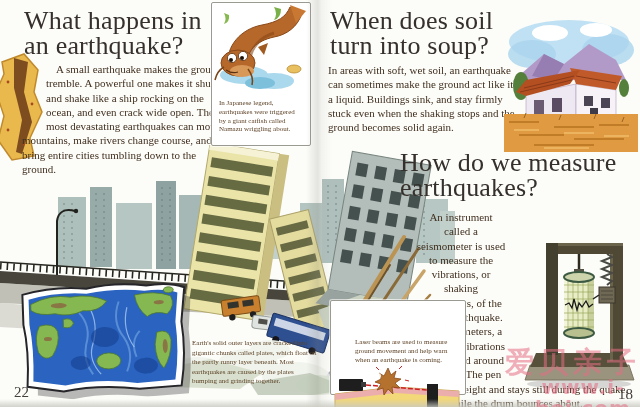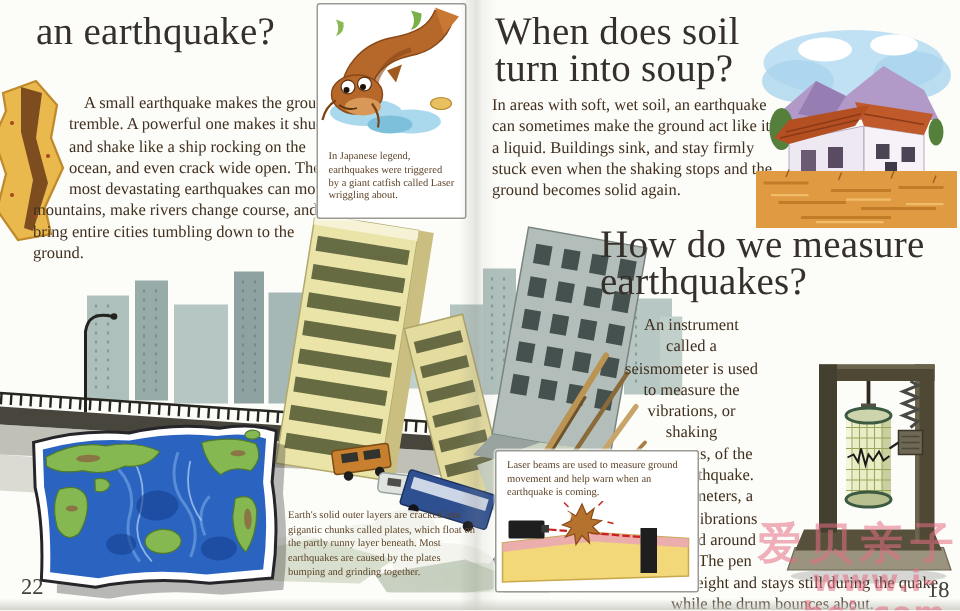--- a/index.html
+++ b/index.html
@@ -204,20 +204,21 @@
     </g>
     <g fill="#dde4d6" opacity="0.9">
       <ellipse cx="230" cy="232" rx="24" ry="10"></ellipse>
         <ellipse cx="318" cy="240" rx="22" ry="10"></ellipse>
     </g>
     <polygon points="150,226 210,214 262,228 240,244 170,242" fill="#d7decc" opacity="0.9"></polygon>
     <polygon points="250,238 310,228 352,244 300,252 258,250" fill="#c2ccba" opacity="0.9"></polygon>
   </svg>
 
   <div class="abs title" style="left:24px;top:8px;width:220px;">
+    <div>What happens in</div>
     <div>an earthquake?</div>
   </div>
 
   <svg class="abs" style="left:-6px;top:52px;" width="50" height="112" viewBox="0 0 50 112">
     <polygon points="8,10 30,2 44,18 40,40 48,60 36,86 40,104 18,108 4,88 10,64 2,40 10,22" fill="#eab94e" stroke="#c08a2c" stroke-width="1.5"></polygon>
     <polygon points="20,6 34,10 30,40 38,70 28,102 22,100 28,68 20,36" fill="#6a3a18" opacity="0.85"></polygon>
     <circle cx="14" cy="30" r="1.4" fill="#a84a20"></circle>
       <circle cx="38" cy="52" r="1.4" fill="#a84a20"></circle>
     <circle cx="14" cy="78" r="1.4" fill="#a84a20"></circle>
       <circle cx="30" cy="92" r="1.2" fill="#a84a20"></circle>
@@ -243,21 +244,21 @@
       <ellipse cx="30" cy="68" rx="12" ry="6" fill="#d89858"></ellipse>
       <circle cx="20" cy="55" r="4.6" fill="#ffffff" stroke="#5a3010" stroke-width="0.8"></circle>
       <circle cx="31" cy="53" r="4.6" fill="#ffffff" stroke="#5a3010" stroke-width="0.8"></circle>
       <circle cx="19" cy="57" r="2" fill="#1e1208"></circle>
         <circle cx="30" cy="55" r="2" fill="#1e1208"></circle>
       <path d="M12,64 q-7,4 -9,13" fill="none" stroke="#7a4416" stroke-width="1.5"></path>
       <path d="M36,66 q6,8 4,16" fill="none" stroke="#7a4416" stroke-width="1.5"></path>
       <path d="M14,67 q6,4 12,2" fill="none" stroke="#5a3010" stroke-width="1.2"></path>
       <polygon points="46,44 56,40 52,52" fill="#a05a20"></polygon>
     </svg>
-    <div class="caption" style="padding:4px 7px 0 7px;">In Japanese legend, earthquakes were triggered by a giant catfish called Laser wriggling about.</div>
+    <div class="caption" style="padding:4px 7px 0 7px;">In Japanese legend, earthquakes were triggered by a giant catfish called Namazu wriggling about.</div>
   </div>
 
   <svg class="abs" style="left:20px;top:282px;transform:rotate(-2deg);" width="172" height="116" viewBox="0 0 172 116">
     <path d="M10,14 Q40,6 70,10 Q100,4 130,9 Q150,6 166,12 L163,44 Q166,76 161,108 L120,110 Q80,104 45,110 L10,105 Q12,70 8,44 Z" transform="translate(6,6)" fill="#1a1a1a" opacity="0.3"></path>
     <path d="M4,10 Q36,2 68,6 Q98,0 128,5 Q150,2 166,8 L162,42 Q166,74 160,106 L118,108 Q78,102 42,108 L6,102 Q9,66 4,40 Z" fill="#ffffff" stroke="#26262a" stroke-width="2"></path>
     <path d="M10,15 Q38,8 68,11 Q98,6 126,10 Q146,8 159,13 L156,42 Q159,72 154,100 L116,102 Q78,96 44,102 L12,97 Q14,64 10,40 Z" fill="#2a64c0"></path>
     <g stroke="#6e9ede" stroke-width="2" fill="none" opacity="0.7">
       <path d="M60,30 q12,14 6,32 q-4,16 6,30"></path>
       <path d="M100,20 q-8,20 4,36 q10,16 2,34"></path>
       <path d="M120,50 q-10,10 -4,26"></path>
@@ -350,21 +351,21 @@
   <div class="abs title" style="left:400px;top:150px;width:245px;">
     <div>How do we measure</div>
     <div>earthquakes?</div>
   </div>
 
   <div class="abs body-text" style="left:390px;top:210px;width:250px;text-align:center;">
     <span class="wrap-spacer-left2"></span><span class="wrap-spacer-right2"></span><span>An instrument called a seismometer is used to measure the vibrations, or shaking movements, of the ground in an earthquake. In some seismometers, a pen records the vibrations on paper wrapped around a turning drum. The pen is fixed to a weight and stays still during the quake, while the drum bounces about.</span>
   </div>
 
   <div class="abs white-box" style="left:330px;top:300px;width:134px;height:93px;">
-    <div class="caption" style="padding:5px 7px 0 7px;">Laser beams are used to measure ground movement and help warn when an earthquake is coming.</div>
+    <div class="caption" style="padding:5px 7px 0 24px;margin-top:32px;">Laser beams are used to measure ground movement and help warn when an earthquake is coming.</div>
     <svg width="132" height="56" viewBox="0 0 132 56" style="display:block;margin-top:2px;">
       <polygon points="4,28 64,21 128,25 128,50 4,54" fill="#f2d878" stroke="#c8a84a"></polygon>
       <polygon points="4,28 64,21 128,25 128,31 64,27 4,34" fill="#eaaab2" opacity="0.9"></polygon>
       <rect x="8" y="13" width="24" height="12" rx="1" fill="#1e1e1e"></rect>
       <rect x="30" y="16" width="5" height="5" fill="#3a3a3a"></rect>
       <rect x="96" y="18" width="11" height="30" fill="#1e1e1e"></rect>
       <path d="M35,19 L96,24" stroke="#cc2020" stroke-width="1.5" stroke-dasharray="5,2"></path>
       <path d="M57,2 l3,7 5,-4 -2,7 7,1 -6,4 5,5 -8,-1 1,7 -5,-5 -4,6 -1,-7 -6,2 4,-6 -6,-2 6,-3 -2,-6 5,3 z" fill="#b5722e" stroke="#8a4a16" stroke-width="0.8"></path>
       <circle cx="47" cy="10" r="3" fill="#ffffff" opacity="0.9"></circle>
       <circle cx="70" cy="8" r="2.5" fill="#ffffff" opacity="0.9"></circle>

